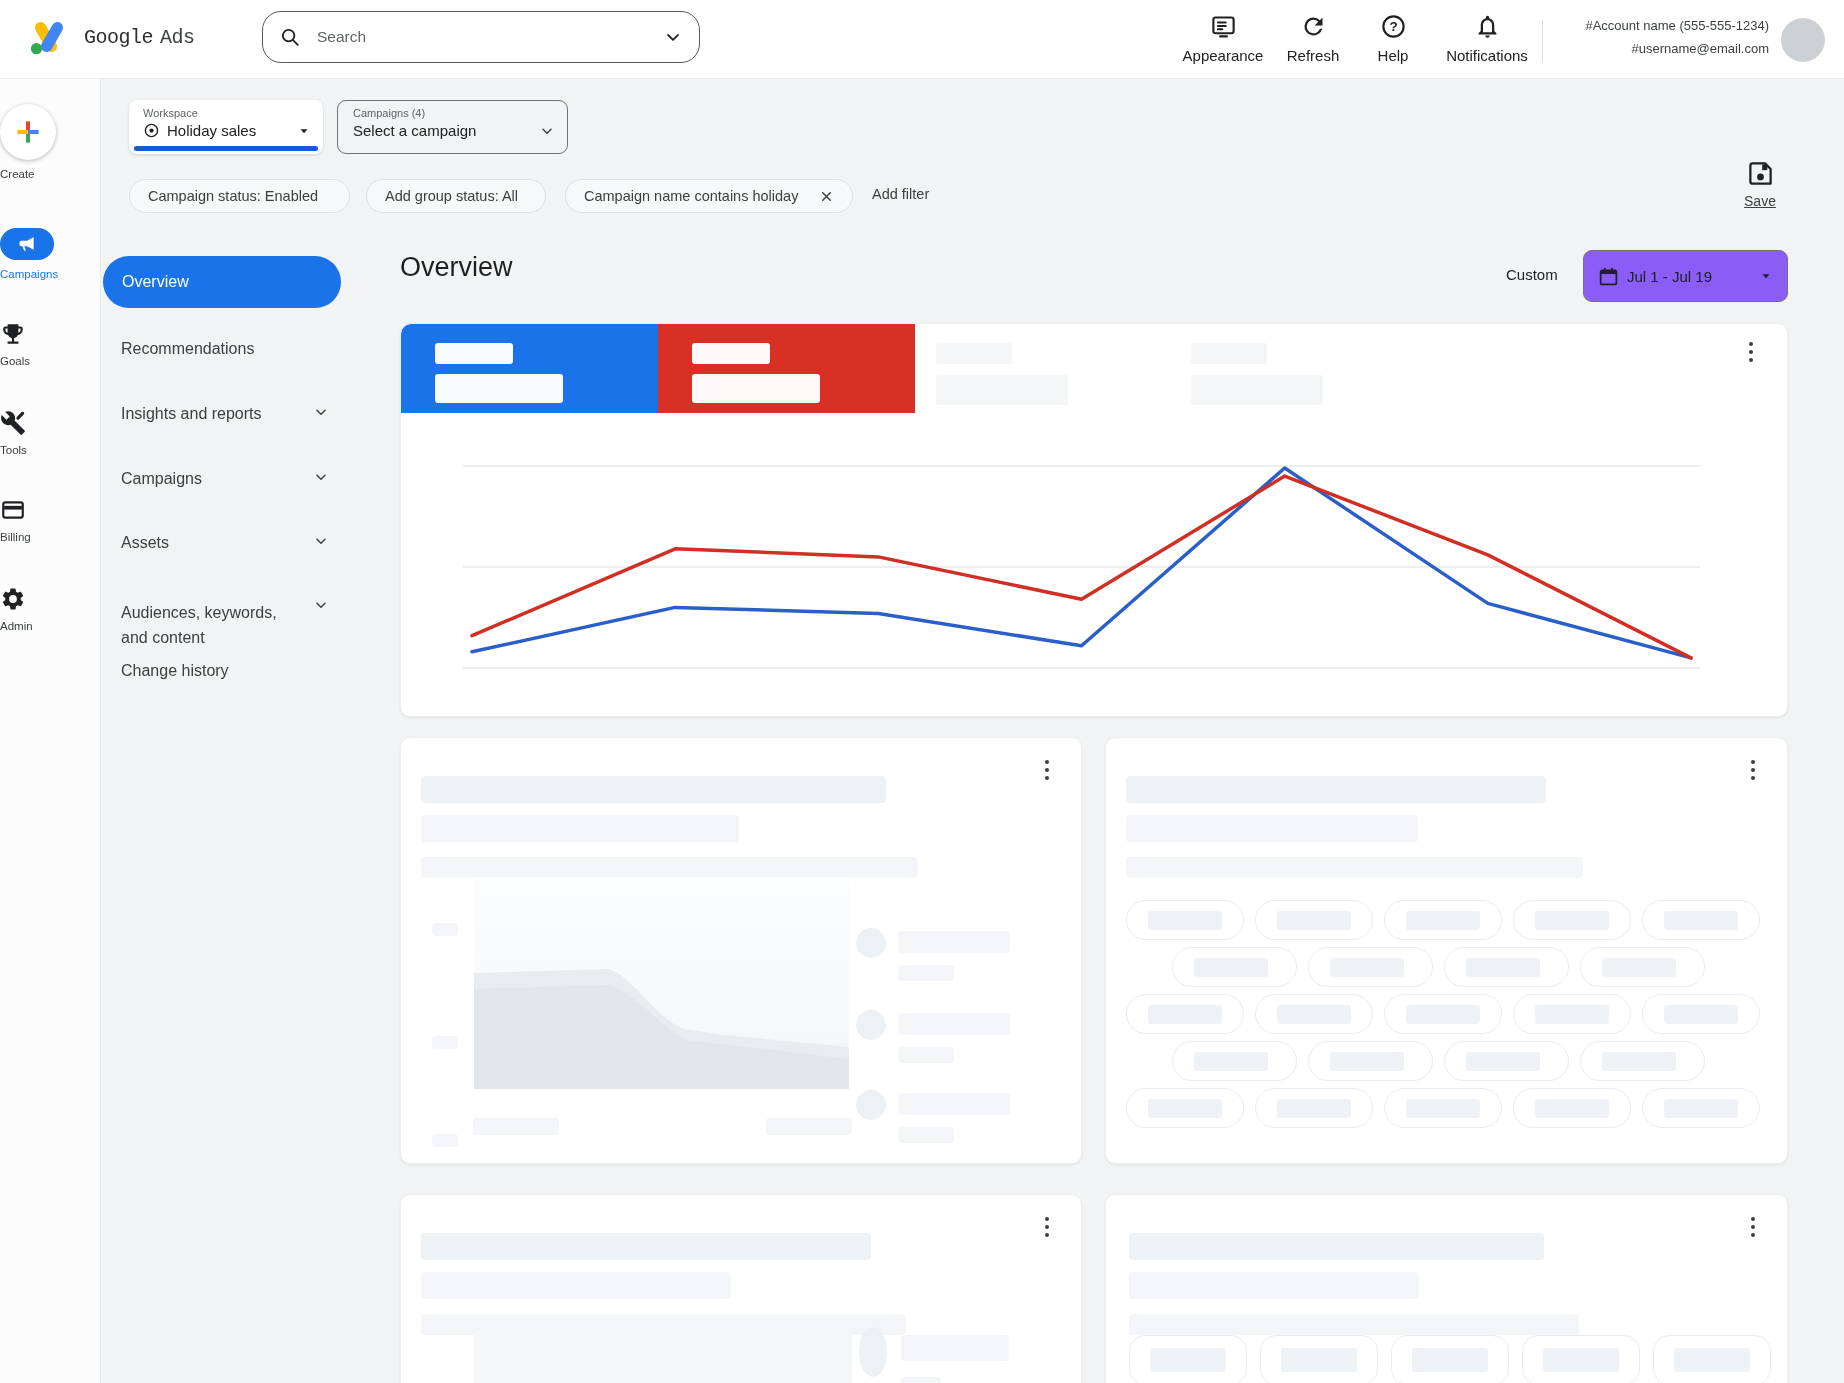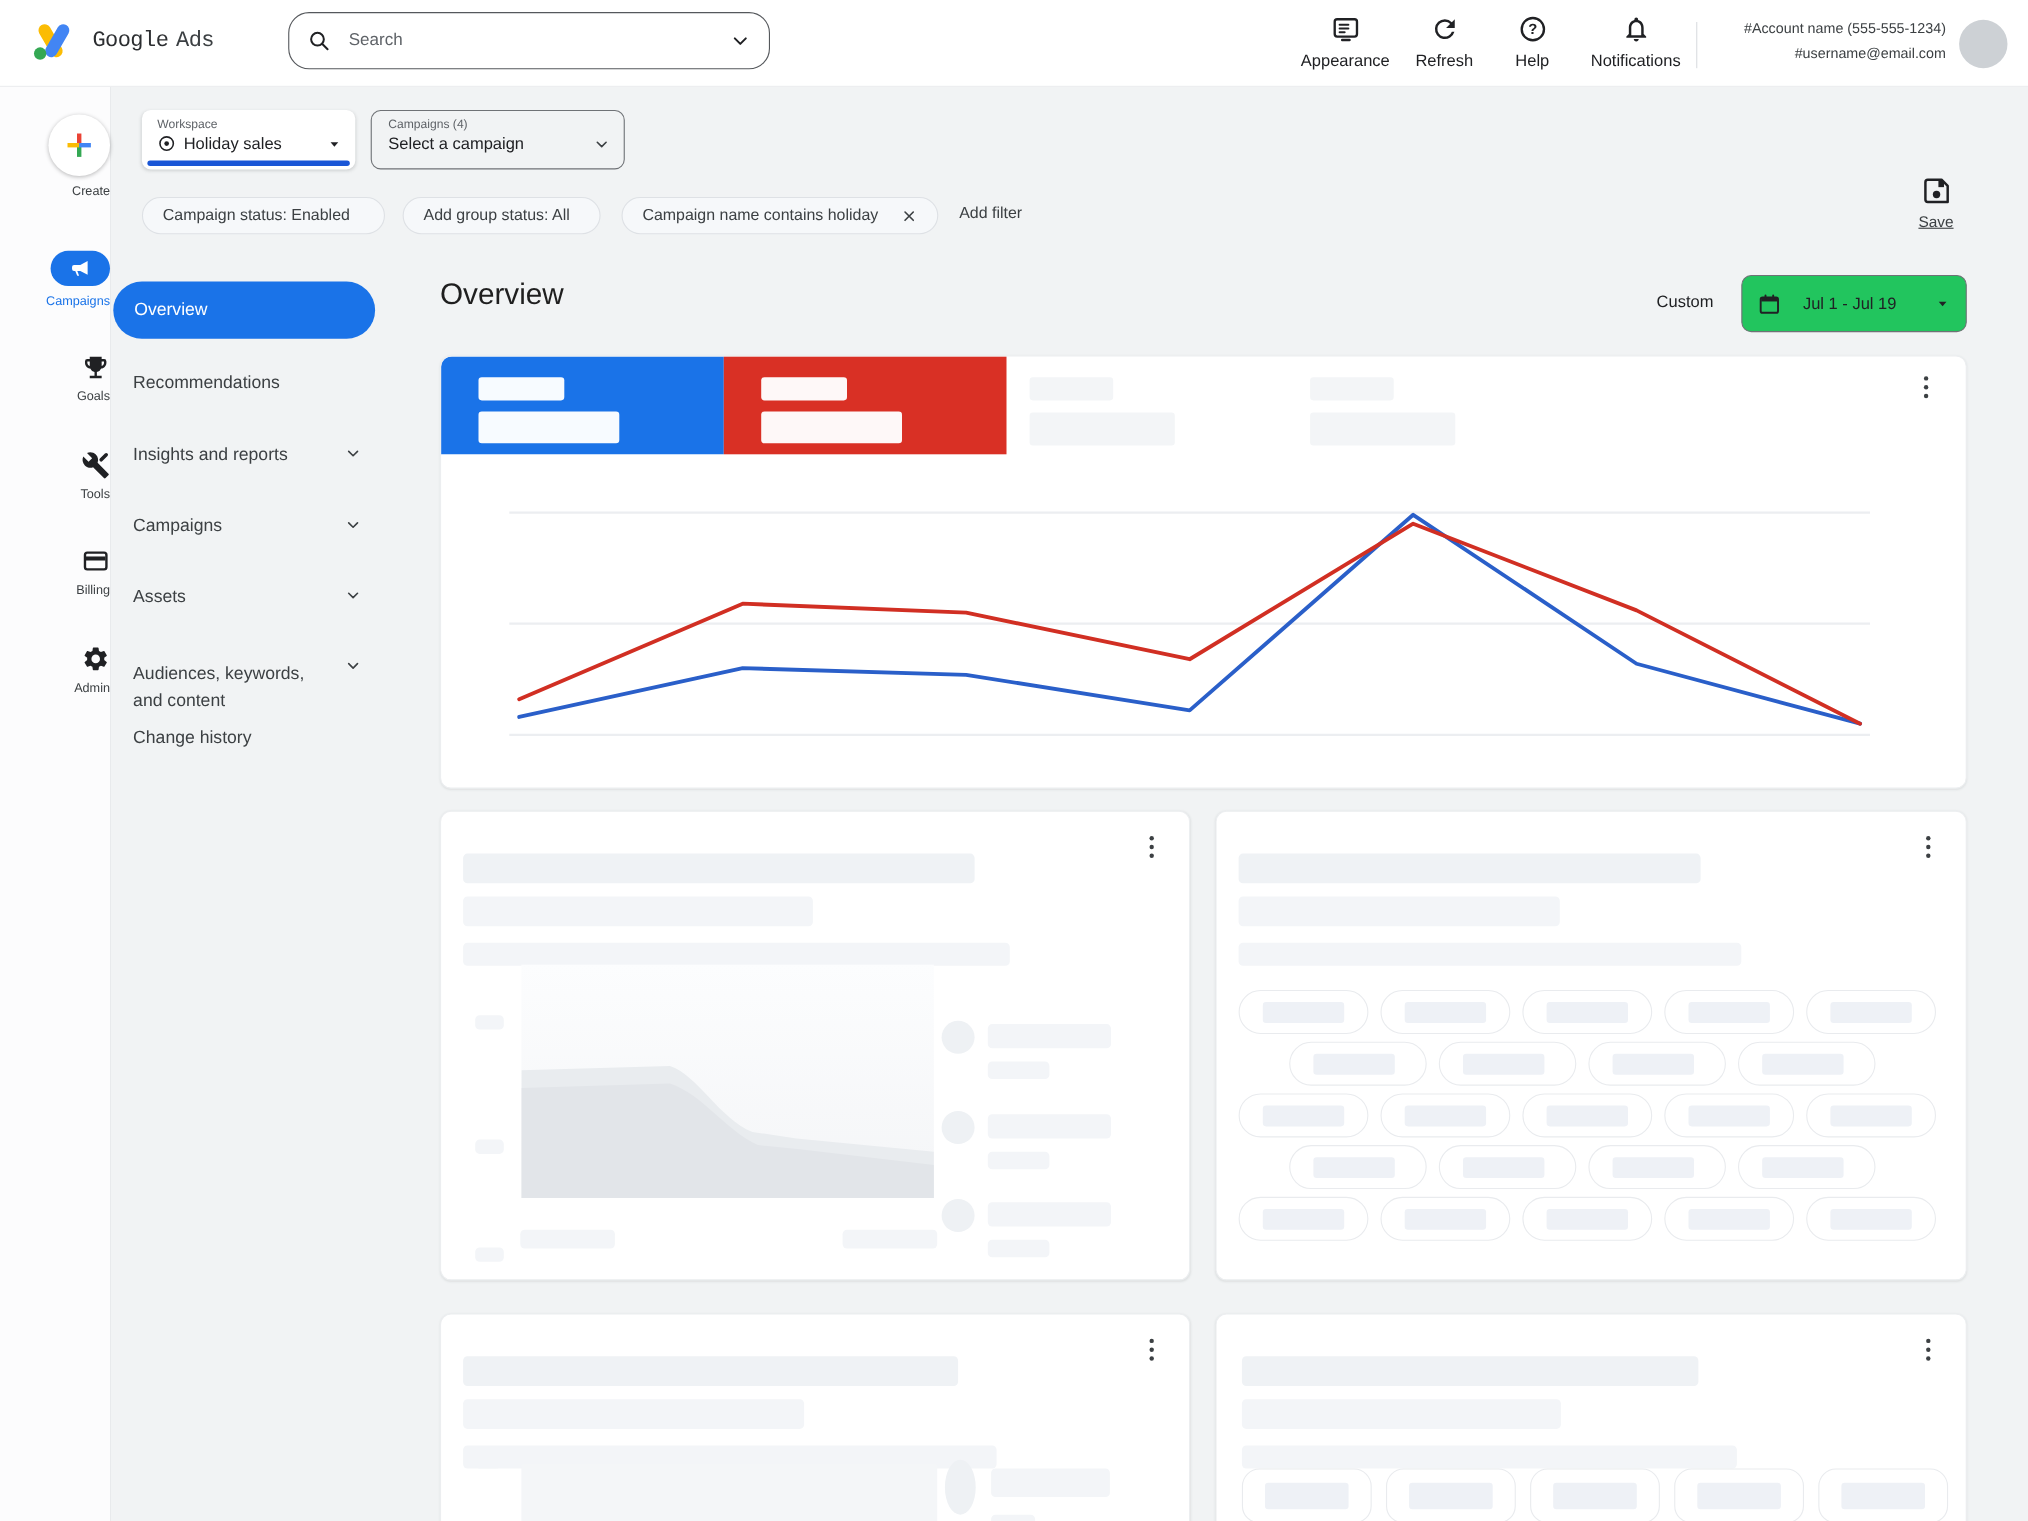--- a/index.html
+++ b/index.html
@@ -22,21 +22,21 @@
   .tb-action{position:absolute;top:13px;width:92px;display:flex;flex-direction:column;align-items:center;gap:7px;cursor:pointer;}
   .tb-action .lbl{font-size:15px;color:#202124;white-space:nowrap;}
   .tb-divider{position:absolute;left:1542px;top:20px;width:1px;height:42px;background:#dadce0;}
   .account{position:absolute;left:1555px;top:15px;width:214px;text-align:right;
            font-size:13px;color:#3c4043;line-height:1.75;}
   .avatar{position:absolute;left:1781px;top:18px;width:44px;height:44px;border-radius:50%;background:#cdd1d5;}
 
   
   .rail{position:absolute;left:0;top:78px;width:100px;height:1305px;background:#fcfcfd;
         border-right:1px solid #e8eaec;z-index:4;}
-  .rail-item{position:absolute;left:0;width:100px;display:flex;flex-direction:column;align-items:flex-end;gap:8px;cursor:pointer;}
+  .rail-item{position:absolute;left:0;width:100px;display:flex;flex-direction:column;align-items:flex-start;gap:8px;cursor:pointer;}
   .rail-item .lbl{font-size:11.5px;color:#3c4043;}
   .create-circle{width:56px;height:56px;border-radius:50%;background:#fff;
                  box-shadow:0 1px 4px rgba(0,0,0,.28);display:flex;align-items:center;justify-content:center;}
   .camp-pill{width:54px;height:32px;border-radius:16px;background:#1a73e8;display:flex;align-items:center;justify-content:center;}
   .rail-blue .lbl{color:#1a73e8;font-weight:500;}
 
   
   .ws-box{position:absolute;left:129px;top:100px;width:194px;height:54px;background:#fff;border-radius:8px;
           box-shadow:0 1px 3px rgba(60,64,67,.18);box-sizing:border-box;padding:7px 12px 0 14px;cursor:pointer;}
   .ws-box:after{content:"";position:absolute;left:5px;right:5px;bottom:3px;height:5px;border-radius:3px;background:#1a56d6;}
@@ -55,21 +55,21 @@
   .subnav-pill{position:absolute;left:103px;top:256px;width:238px;height:52px;border-radius:26px;background:#1a73e8;
                display:flex;align-items:center;padding-left:19px;box-sizing:border-box;cursor:pointer;}
   .subnav-pill span{color:#fff;font-size:16px;font-weight:500;}
   .subnav-item{position:absolute;left:121px;width:224px;font-size:16px;color:#3c4043;cursor:pointer;line-height:1.55;}
   .subnav-chev{position:absolute;left:313px;cursor:pointer;}
 
   
   .page-title{position:absolute;left:400px;top:252px;font-size:27px;font-weight:400;color:#1f1f1f;}
   .date-mode{position:absolute;left:1506px;top:266px;font-size:15px;color:#202124;}
   .date-box{position:absolute;left:1583px;top:250px;width:205px;height:52px;border:1.4px solid #6f7276;border-radius:9px;
-            background:#22c55e;display:flex;align-items:center;padding:0 14px;box-sizing:border-box;gap:20px;cursor:pointer;}
+            background:#8b5cf6;display:flex;align-items:center;padding:0 14px;box-sizing:border-box;gap:8px;cursor:pointer;}
   .date-box .val{font-size:15px;color:#202124;flex:1;}
 
   
   .card{position:absolute;background:#fff;border-radius:10px;border:1px solid #eceef0;
         box-shadow:0 1px 2px rgba(60,64,67,.10);box-sizing:border-box;overflow:hidden;}
   .dots{display:flex;flex-direction:column;gap:4px;align-items:center;cursor:pointer;padding:4px;}
   .dots i{width:4px;height:4px;border-radius:50%;background:#3c4043;}
   .metric{position:absolute;top:0;height:89px;}
   .metric .b1{position:absolute;left:34px;top:19px;width:78px;height:21px;border-radius:3px;background:rgba(255,255,255,.97);}
   .metric .b2{position:absolute;left:34px;top:50px;width:128px;height:29px;border-radius:3px;background:rgba(255,255,255,.97);}

